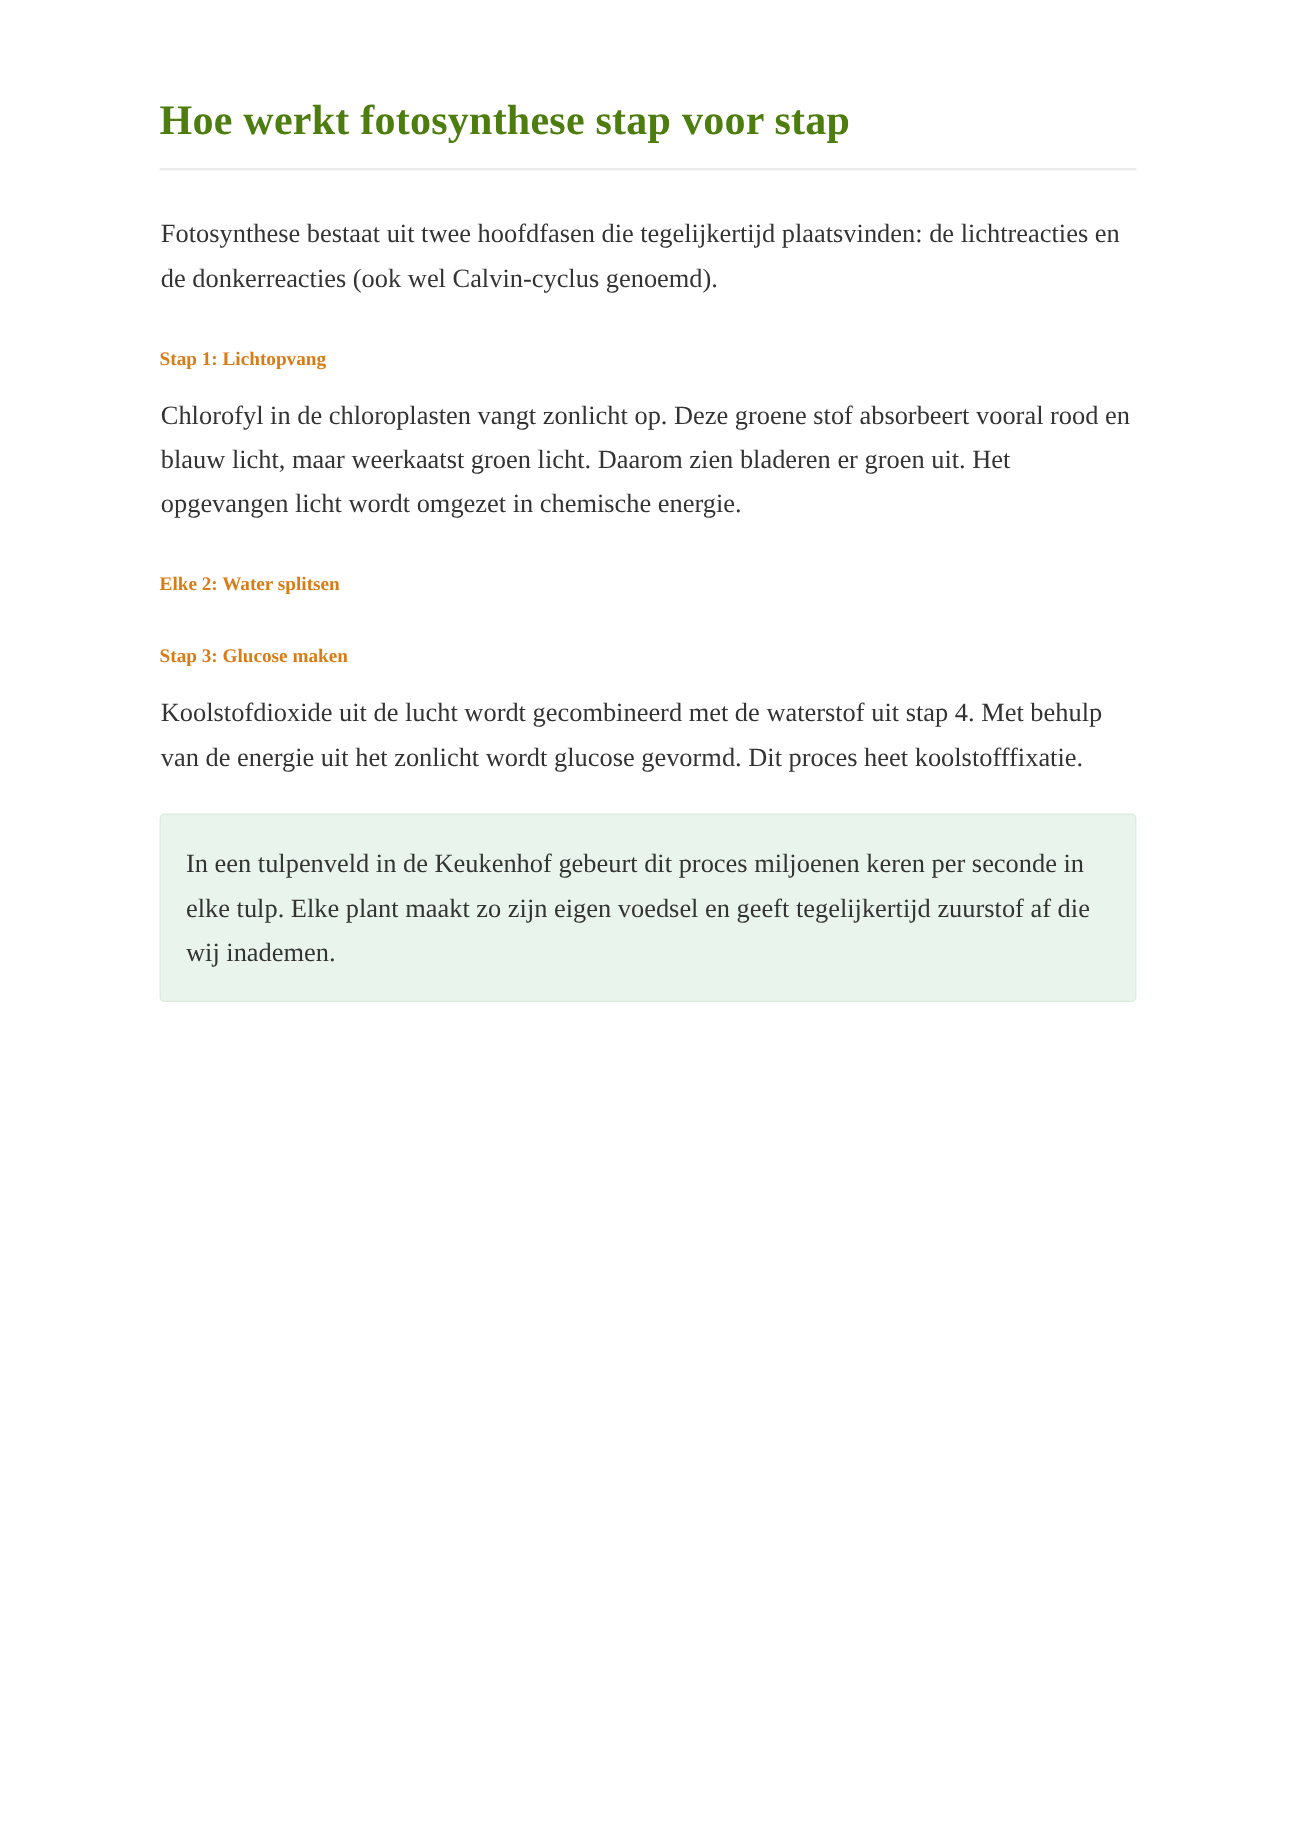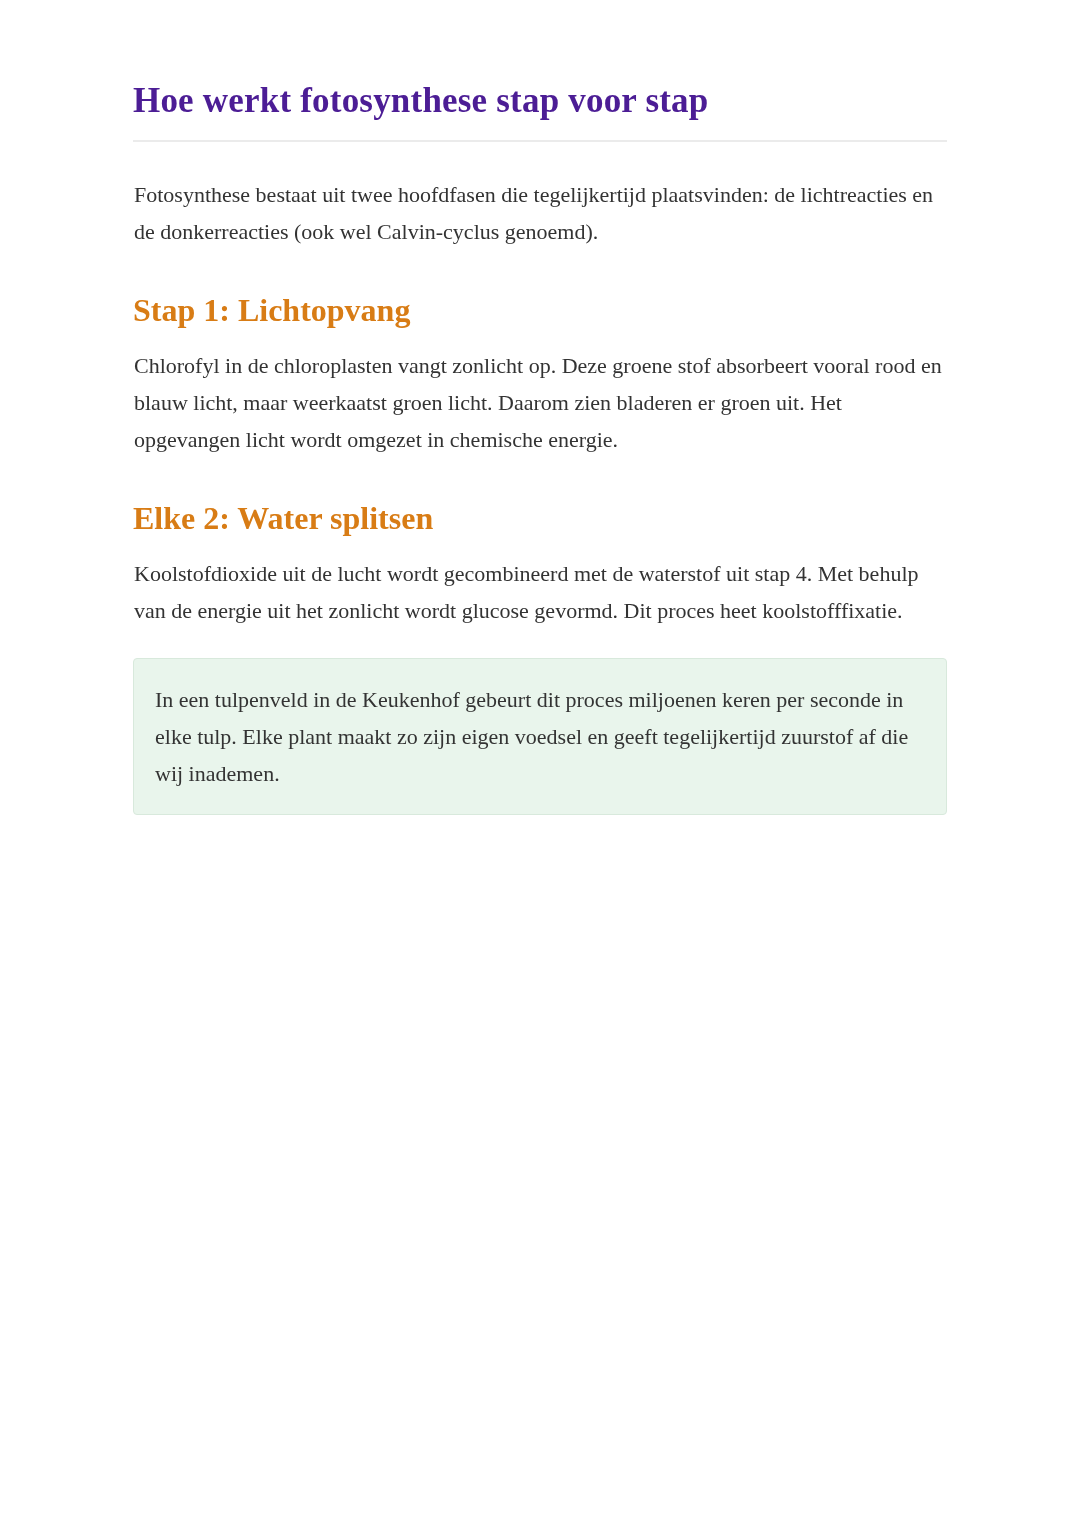--- a/index.html
+++ b/index.html
@@ -16,40 +16,40 @@
   }
   .page {
     width: 814px;
     margin-left: 133px;
     padding-top: 80px;
   }
   h1.page-title {
     font-size: 35px;
     line-height: 1.2;
     font-weight: 700;
-    color: #4c1d95;
+    color: #4d7c0f;
     margin: 0 0 18px 0;
     letter-spacing: 0.2px;
   }
   hr.divider {
     border: 0;
     border-top: 2px solid #ebebeb;
     margin: 0;
     width: 100%;
   }
   p {
     font-size: 22px;
     line-height: 37px;
     margin: 1px;
   }
   p.intro {
     margin-top: 34px;
   }
   h2.step-heading {
-    font-size: 32px;
+    font-size: 16px;
     line-height: 1.25;
     font-weight: 700;
     color: #d87c15;
     margin: 40px 0 17px 0;
   }
   section {
     margin: 0;
   }
   .callout {
     box-sizing: border-box;
@@ -83,20 +83,21 @@
   <section>
     <h2 class="step-heading">Stap 1: Lichtopvang</h2>
     <p>Chlorofyl in de chloroplasten vangt zonlicht op. Deze groene stof absorbeert vooral rood en blauw licht, maar weerkaatst groen licht. Daarom zien bladeren er groen uit. Het opgevangen licht wordt omgezet in chemische energie.</p>
   </section>
 
   <section>
     <h2 class="step-heading">Elke 2: Water splitsen</h2>
   </section>
 
   <section>
+    <h2 class="step-heading">Stap 3: Glucose maken</h2>
     <p>Koolstofdioxide uit de lucht wordt gecombineerd met de waterstof uit stap 4. Met behulp van de energie uit het zonlicht wordt glucose gevormd. Dit proces heet koolstofffixatie.</p>
   </section>
 
   <aside class="callout callout-green">
     <p>In een tulpenveld in de Keukenhof gebeurt dit proces miljoenen keren per seconde in elke tulp. Elke plant maakt zo zijn eigen voedsel en geeft tegelijkertijd zuurstof af die wij inademen.</p>
   </aside>
 
 
 </main>
 

